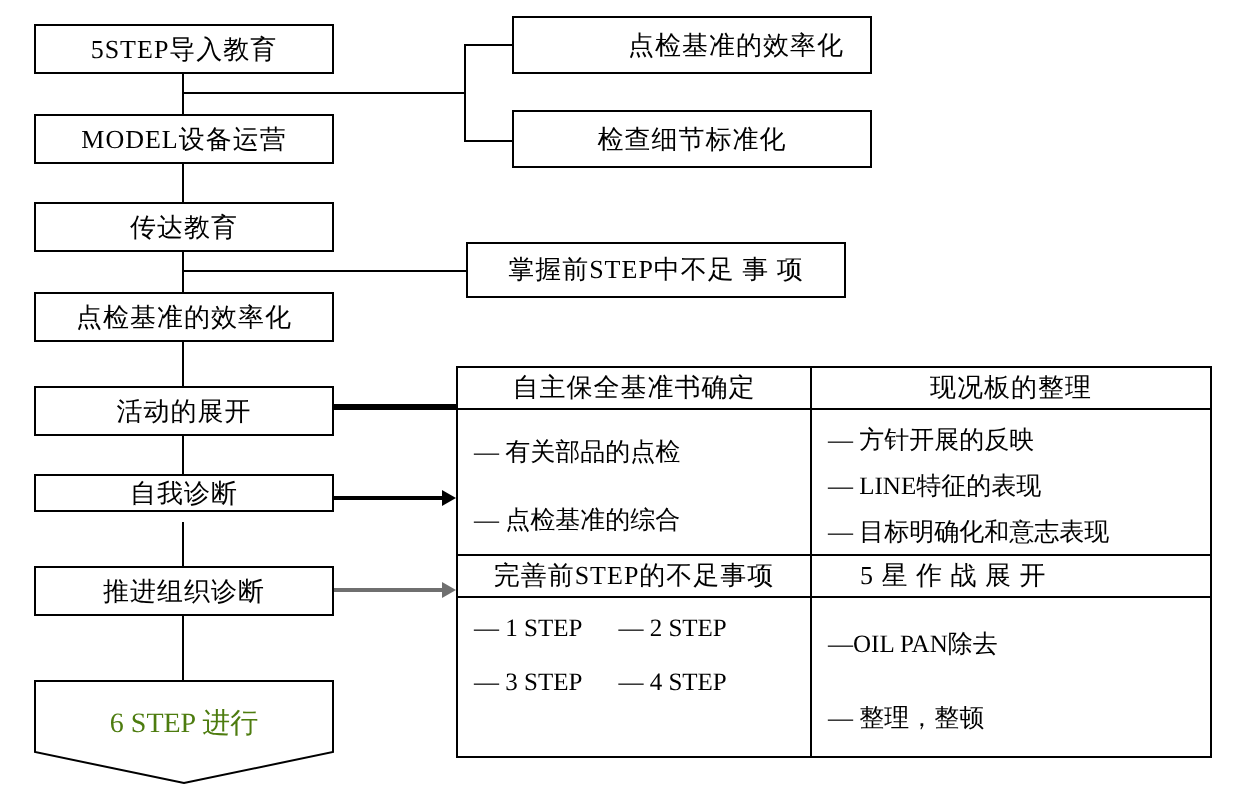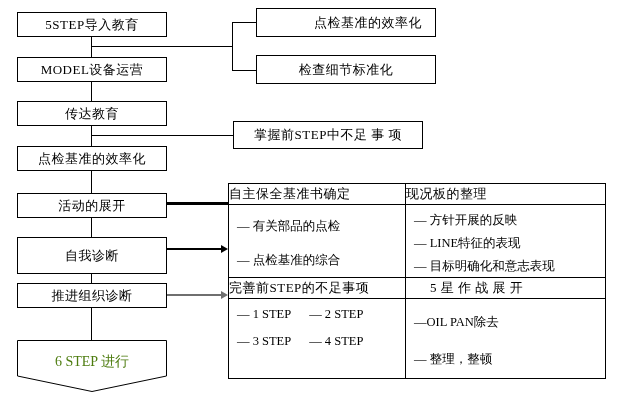--- a/index.html
+++ b/index.html
@@ -51,21 +51,21 @@
     background:#fff;
   }
   .gcell{
     position:absolute;
     box-sizing:border-box;
     font-size:12.5px;
     color:#000;
     overflow:hidden;
   }
   .ghead{
-    display:flex;align-items:center;justify-content:flex-start;
+    display:flex;align-items:center;justify-content:center;
     font-size:13px;
     letter-spacing:0.5px;
     white-space:nowrap;
   }
   .gbody{
     padding:4px 8px 0 8px;
     display:flex;flex-direction:column;
     justify-content:space-around;
   }
   .gbody .row{
@@ -110,21 +110,21 @@
   </div>
 
   <div class="box" style="left:17px;top:146px;width:150px;height:25px;">
     <span>点检基准的效率化</span>
   </div>
 
   <div class="box" style="left:17px;top:193px;width:150px;height:25px;">
     <span>活动的展开</span>
   </div>
 
-  <div class="box" style="left:17px;top:237px;width:150px;height:37px;">
+  <div class="box" style="left:17px;top:237px;width:150px;height:19px;">
     <span>自我诊断</span>
   </div>
 
   <div class="box" style="left:17px;top:283px;width:150px;height:25px;">
     <span>推进组织诊断</span>
   </div>
 
   <div class="penta" style="left:17px;top:340px;width:150px;height:52px;">
     <svg width="150" height="52" viewBox="0 0 150 52">
       <polygon points="0.5,0.5 149.5,0.5 149.5,36 75,51.5 0.5,36" fill="#ffffff" stroke="#000000" stroke-width="1"></polygon>

